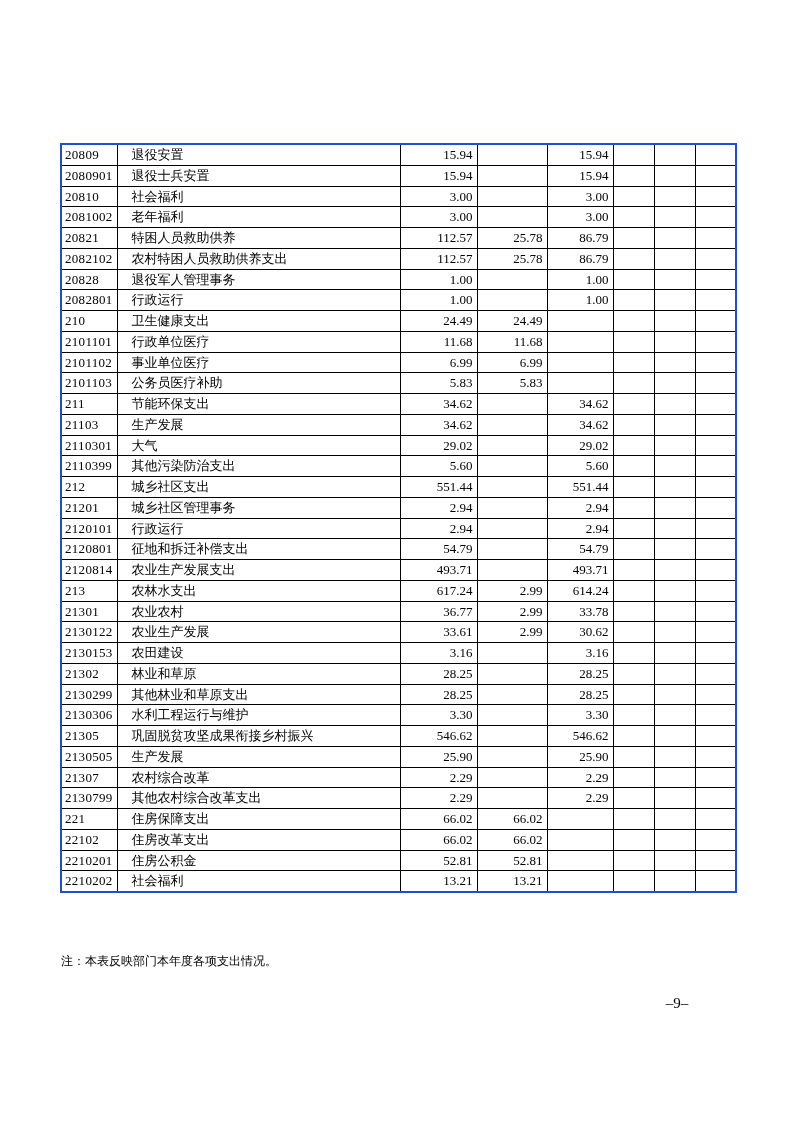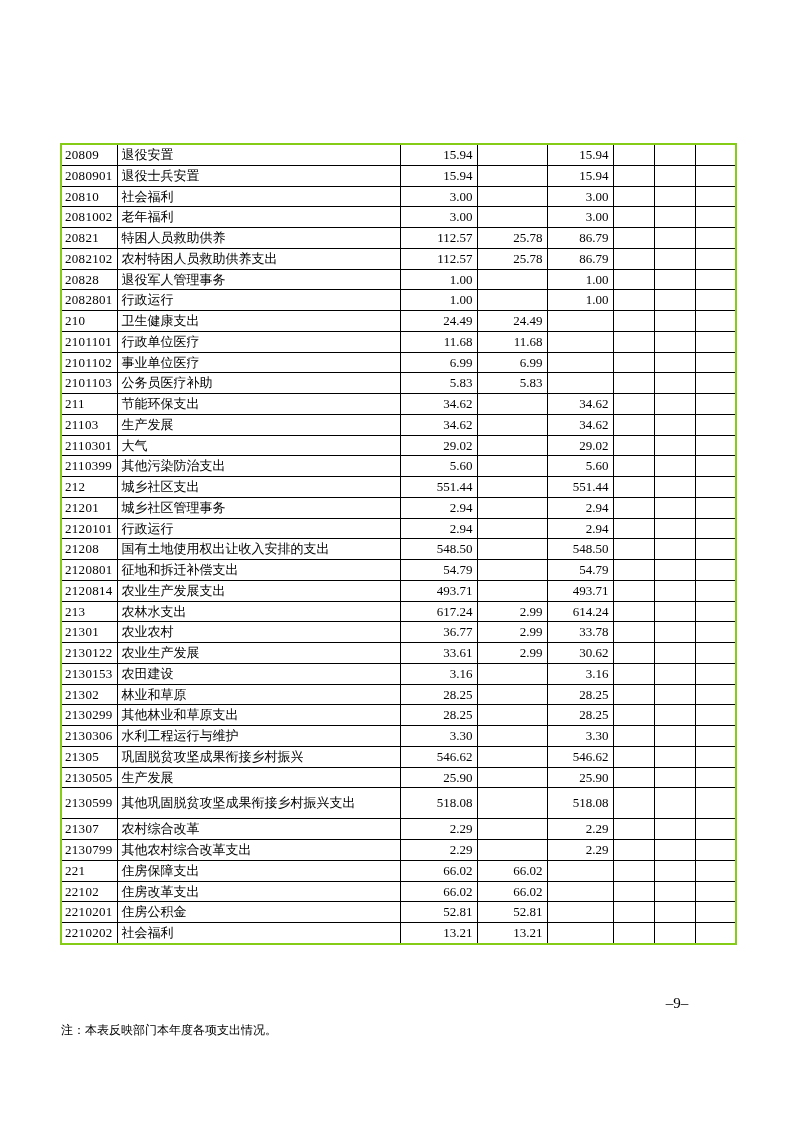--- a/index.html
+++ b/index.html
@@ -14,60 +14,60 @@
     font-family: "Liberation Serif", "DejaVu Serif", serif;
     color: #000000;
     overflow: hidden;
   }
   .budget-table {
     position: absolute;
     left: 60px;
     top: 143px;
     border-collapse: collapse;
     table-layout: fixed;
-    border: 2px solid #84cc16;
+    border: 2px solid #1d4ed8;
   }
   .budget-table td {
     border: 1px solid #000000;
     height: 19.75px;
     padding: 0;
     font-size: 13px;
     line-height: 1.05;
     vertical-align: middle;
     overflow: hidden;
     white-space: nowrap;
   }
   .budget-table tr.tall td {
     height: 30px;
   }
   .budget-table td.code {
     padding-left: 3px;
     text-align: left;
     letter-spacing: 0.3px;
   }
   .budget-table td.name {
-    padding-left: 4px;
+    padding-left: 14px;
     text-align: left;
   }
   .budget-table td.num {
     text-align: right;
     padding-right: 4px;
   }
   .col-code { width: 56px; }
   .col-name { width: 283px; }
   .col-n1   { width: 77px; }
   .col-n2   { width: 70px; }
   .col-n3   { width: 66px; }
   .col-e1   { width: 41px; }
   .col-e2   { width: 41px; }
   .col-e3   { width: 41px; }
   .table-note {
     position: absolute;
     left: 61px;
-    top: 1023px;
+    top: 954px;
     font-size: 12px;
     line-height: 1.2;
   }
   .page-number {
     position: absolute;
     left: 652px;
     top: 995px;
     width: 50px;
     text-align: center;
     font-size: 15px;
@@ -272,30 +272,20 @@
         <td class="code">2120101</td>
         <td class="name">行政运行</td>
         <td class="num">2.94</td>
         <td class="num"></td>
         <td class="num">2.94</td>
         <td class="num"></td>
         <td class="num"></td>
         <td class="num"></td>
       </tr>
       <tr>
-        <td class="code">21208</td>
-        <td class="name">国有土地使用权出让收入安排的支出</td>
-        <td class="num">548.50</td>
-        <td class="num"></td>
-        <td class="num">548.50</td>
-        <td class="num"></td>
-        <td class="num"></td>
-        <td class="num"></td>
-      </tr>
-      <tr>
         <td class="code">2120801</td>
         <td class="name">征地和拆迁补偿支出</td>
         <td class="num">54.79</td>
         <td class="num"></td>
         <td class="num">54.79</td>
         <td class="num"></td>
         <td class="num"></td>
         <td class="num"></td>
       </tr>
       <tr>
@@ -387,30 +377,20 @@
         <td class="num"></td>
         <td class="num"></td>
         <td class="num"></td>
       </tr>
       <tr>
         <td class="code">2130505</td>
         <td class="name">生产发展</td>
         <td class="num">25.90</td>
         <td class="num"></td>
         <td class="num">25.90</td>
-        <td class="num"></td>
-        <td class="num"></td>
-        <td class="num"></td>
-      </tr>
-      <tr class="tall">
-        <td class="code">2130599</td>
-        <td class="name">其他巩固脱贫攻坚成果衔接乡村振兴支出</td>
-        <td class="num">518.08</td>
-        <td class="num"></td>
-        <td class="num">518.08</td>
         <td class="num"></td>
         <td class="num"></td>
         <td class="num"></td>
       </tr>
       <tr>
         <td class="code">21307</td>
         <td class="name">农村综合改革</td>
         <td class="num">2.29</td>
         <td class="num"></td>
         <td class="num">2.29</td>

